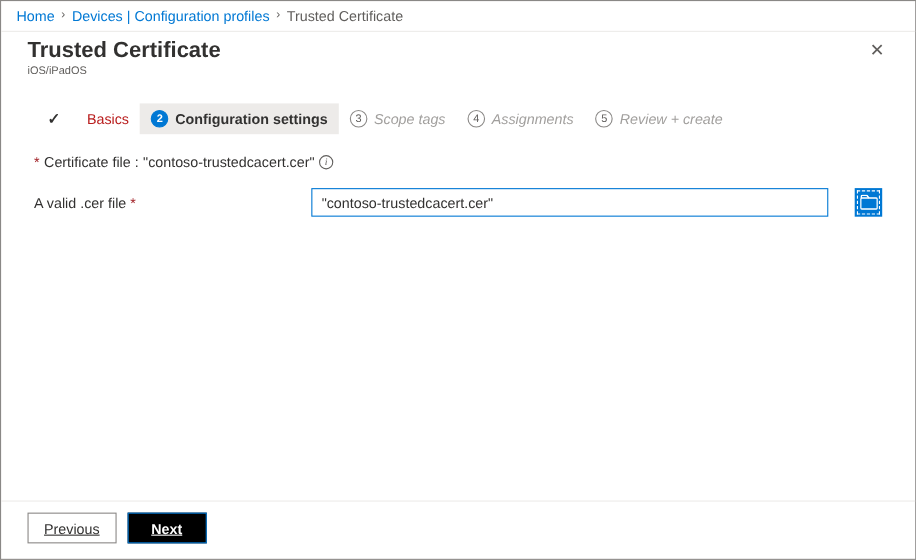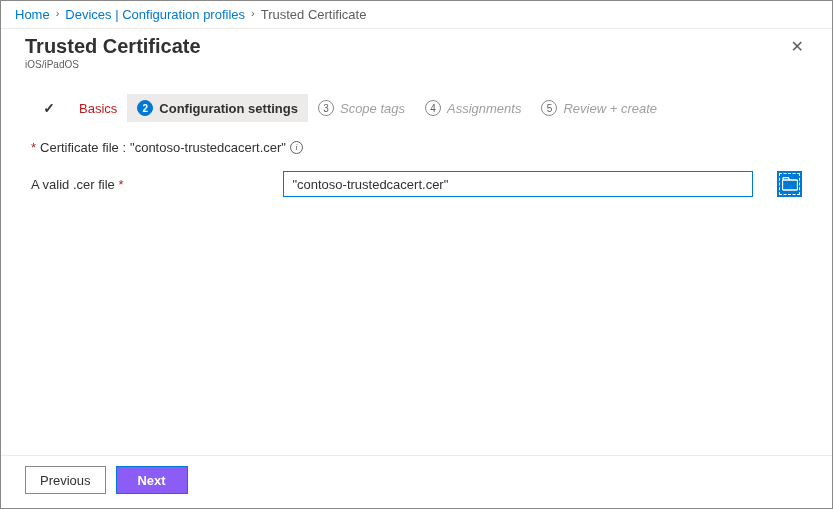--- a/index.html
+++ b/index.html
@@ -167,23 +167,24 @@
   .btn {
     height: 28px;
     min-width: 72px;
     padding: 0 14px;
     font-size: 13px;
     font-family: inherit;
     cursor: pointer;
     border: 1px solid #8a8886;
     background: #ffffff;
     color: #323130;
+    text-decoration: underline;
   }
   .btn.primary {
-    background: #8b5cf6;
+    background: #000000;
     border-color: #0078d4;
     color: #ffffff;
     font-weight: 600;
   }
 </style>
 </head>
 <body>
 
 <div class="frame">
 

